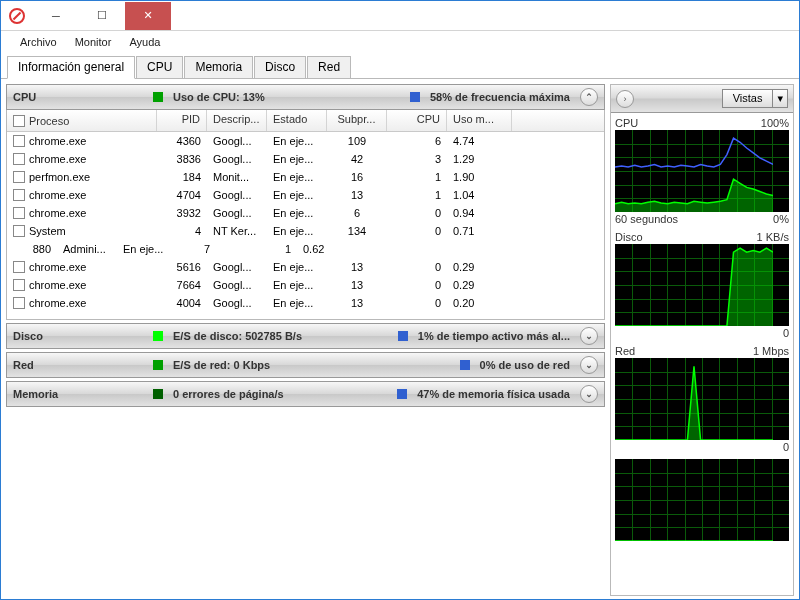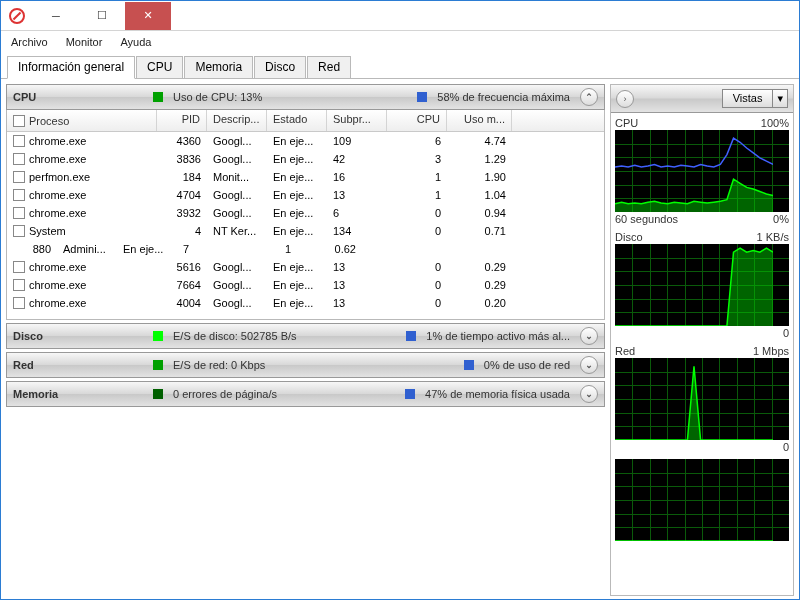--- a/index.html
+++ b/index.html
@@ -4,48 +4,48 @@
 <style>
 *{box-sizing:border-box;margin:0;padding:0;font-family:"Segoe UI",Tahoma,sans-serif;font-size:11px}
 body{background:#fff;width:800px;height:600px;overflow:hidden;border:1px solid #2b7cd3}
 .titlebar{height:30px;background:#fff;display:flex;align-items:center;border-bottom:1px solid #d4d4d4}
 .titlebar .icon{width:16px;height:16px;margin:0 8px;border-radius:50%;border:2px solid #d33;position:relative}
 .titlebar .icon::after{content:"";position:absolute;width:10px;height:2px;background:#d33;top:5px;left:1px;transform:rotate(-45deg)}
 .titlebar .title{flex:1;text-align:center;font-size:12px;color:#333}
 .winbtns{display:flex}
 .winbtn{width:46px;height:28px;display:flex;align-items:center;justify-content:center;color:#333}
 .winbtn.close{background:#c75050;color:#fff}
-.menubar{height:22px;display:flex;align-items:center;padding:0 2px;gap:2px;font-size:12px}
+.menubar{height:22px;display:flex;align-items:center;padding:0 11px;gap:2px;font-size:12px}
 .menuitem{padding:2px 8px;color:#222}
 .tabs{height:24px;display:flex;padding:0 6px;border-bottom:1px solid #b9b9b9;margin-top:2px}
 .tab{padding:3px 10px;border:1px solid #b9b9b9;background:#fff;margin-right:1px;position:relative;top:1px;border-bottom:1px solid #fff;font-size:12px}
 .tab.inactive{background:#f0f0f0;border-bottom:1px solid #b9b9b9}
 .content{display:flex;height:calc(600px - 30px - 22px - 26px);padding:5px;gap:5px}
 .left{flex:1;min-width:0;display:flex;flex-direction:column;gap:3px;overflow:hidden}
 .right{width:184px;display:flex;flex-direction:column;border:1px solid #b9b9b9}
 .panel-hdr{height:26px;background:linear-gradient(#f7f7f7,#d9d9d9 48%,#c9c9c9 52%,#e3e3e3);border:1px solid #999;display:flex;align-items:center;padding:0 6px;gap:10px;color:#333;font-weight:bold;font-size:12px}
 .panel-hdr .pname{width:130px}
-.panel-hdr .stat{font-weight:normal;font-size:11px;display:flex;align-items:center;gap:5px}
+.panel-hdr .stat{font-weight:bold;font-size:11px;display:flex;align-items:center;gap:5px}
 .sq{width:10px;height:10px;display:inline-block}
 .panel-hdr .sp{flex:1}
 .expbtn{width:18px;height:18px;border-radius:50%;border:1px solid #999;background:linear-gradient(#fff,#ddd);display:flex;align-items:center;justify-content:center;font-size:9px;color:#555}
 .ptable{border:1px solid #b9b9b9;border-top:none;height:210px;overflow:hidden;position:relative}
 .thead{display:flex;background:linear-gradient(#fff,#eee);border-bottom:1px solid #c9c9c9;height:22px}
 .th{padding:3px 6px;border-right:1px solid #d4d4d4;overflow:hidden;white-space:nowrap;text-overflow:ellipsis;color:#333}
 .tbody{height:214px;overflow-y:scroll}
 .tr{display:flex;height:18px;align-items:center}
 .td{padding:1px 6px;overflow:hidden;white-space:nowrap;text-overflow:ellipsis}
 .chk{width:12px;height:12px;border:1px solid #888;background:#fff;display:inline-block}
 .c0{width:150px;display:flex;align-items:center;gap:4px}
 .c1{width:50px;text-align:right}
 .c2{width:60px}
 .c3{width:60px}
-.c4{width:60px;text-align:left}
+.c4{width:60px;text-align:center}
 .c5{width:60px;text-align:right}
-.c6{width:65px;text-align:right}
+.c6{width:65px;text-align:left}
 .right-top{height:28px;display:flex;align-items:center;justify-content:space-between;padding:0 5px;background:linear-gradient(#f7f7f7,#d9d9d9 48%,#c9c9c9 52%,#e3e3e3);border-bottom:1px solid #999}
 .vbtn{display:flex;border:1px solid #888}
 .vbtn span{padding:2px 10px;background:linear-gradient(#fff,#ddd)}
 .vbtn .dd{padding:2px 4px;border-left:1px solid #888}
 .charts{flex:1;overflow-y:auto;padding:4px}
 .chart{margin-bottom:6px}
 .chart-lbl{display:flex;justify-content:space-between;font-size:11px;color:#333;margin-bottom:1px}
 .chart-box{height:82px;background:#000;position:relative;overflow:hidden}
 .grid-v,.grid-h{position:absolute;background:#0a5a0a}
 .chart-bot{display:flex;justify-content:space-between;font-size:11px;color:#333;margin-top:1px}

